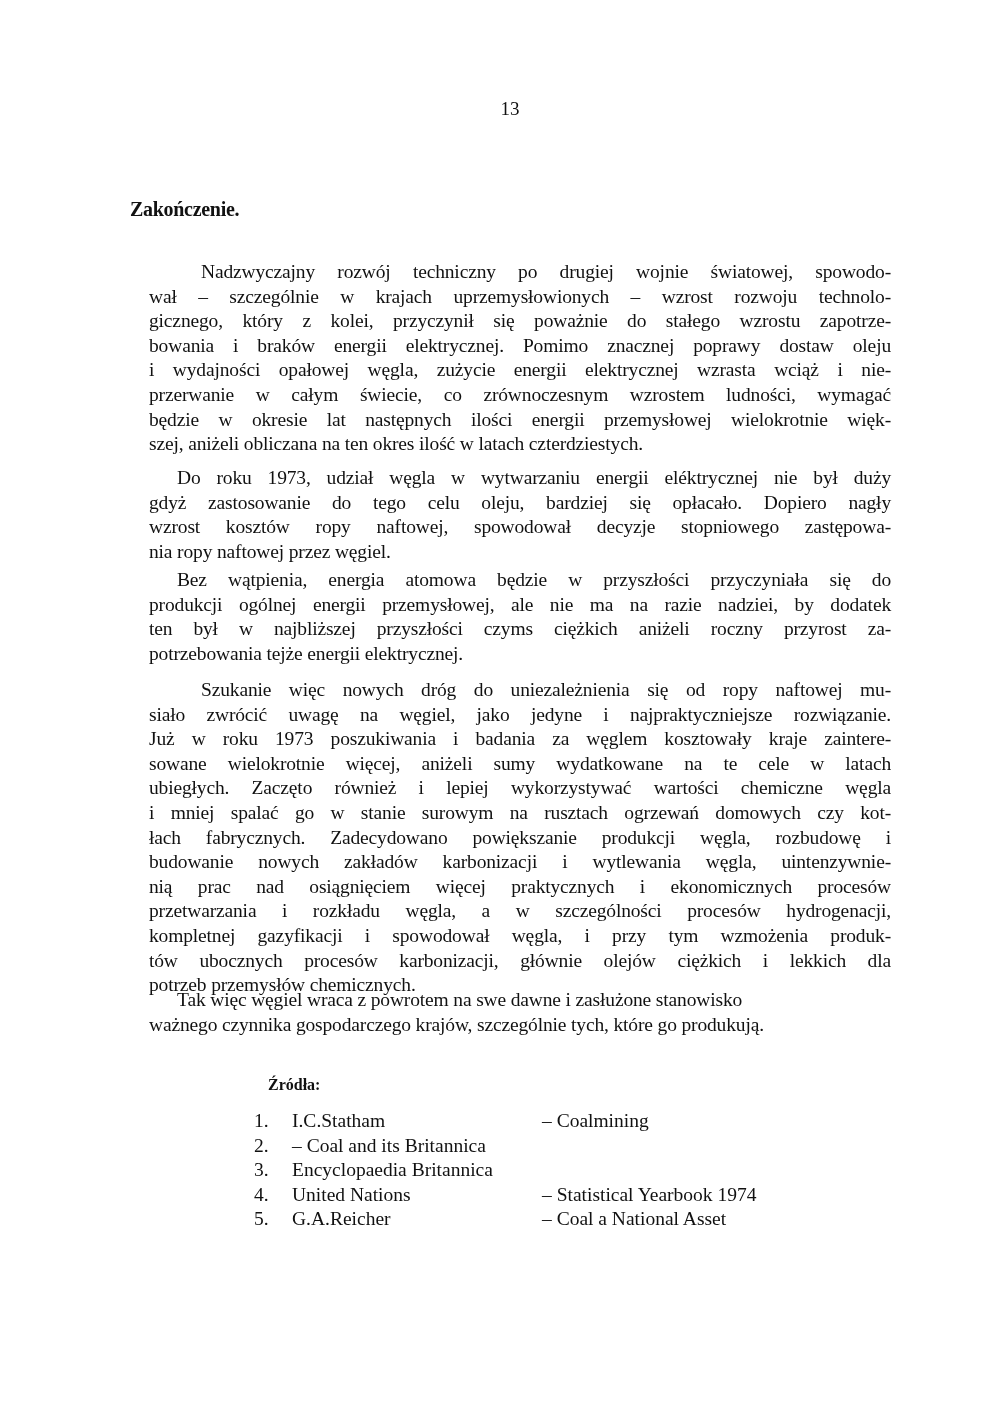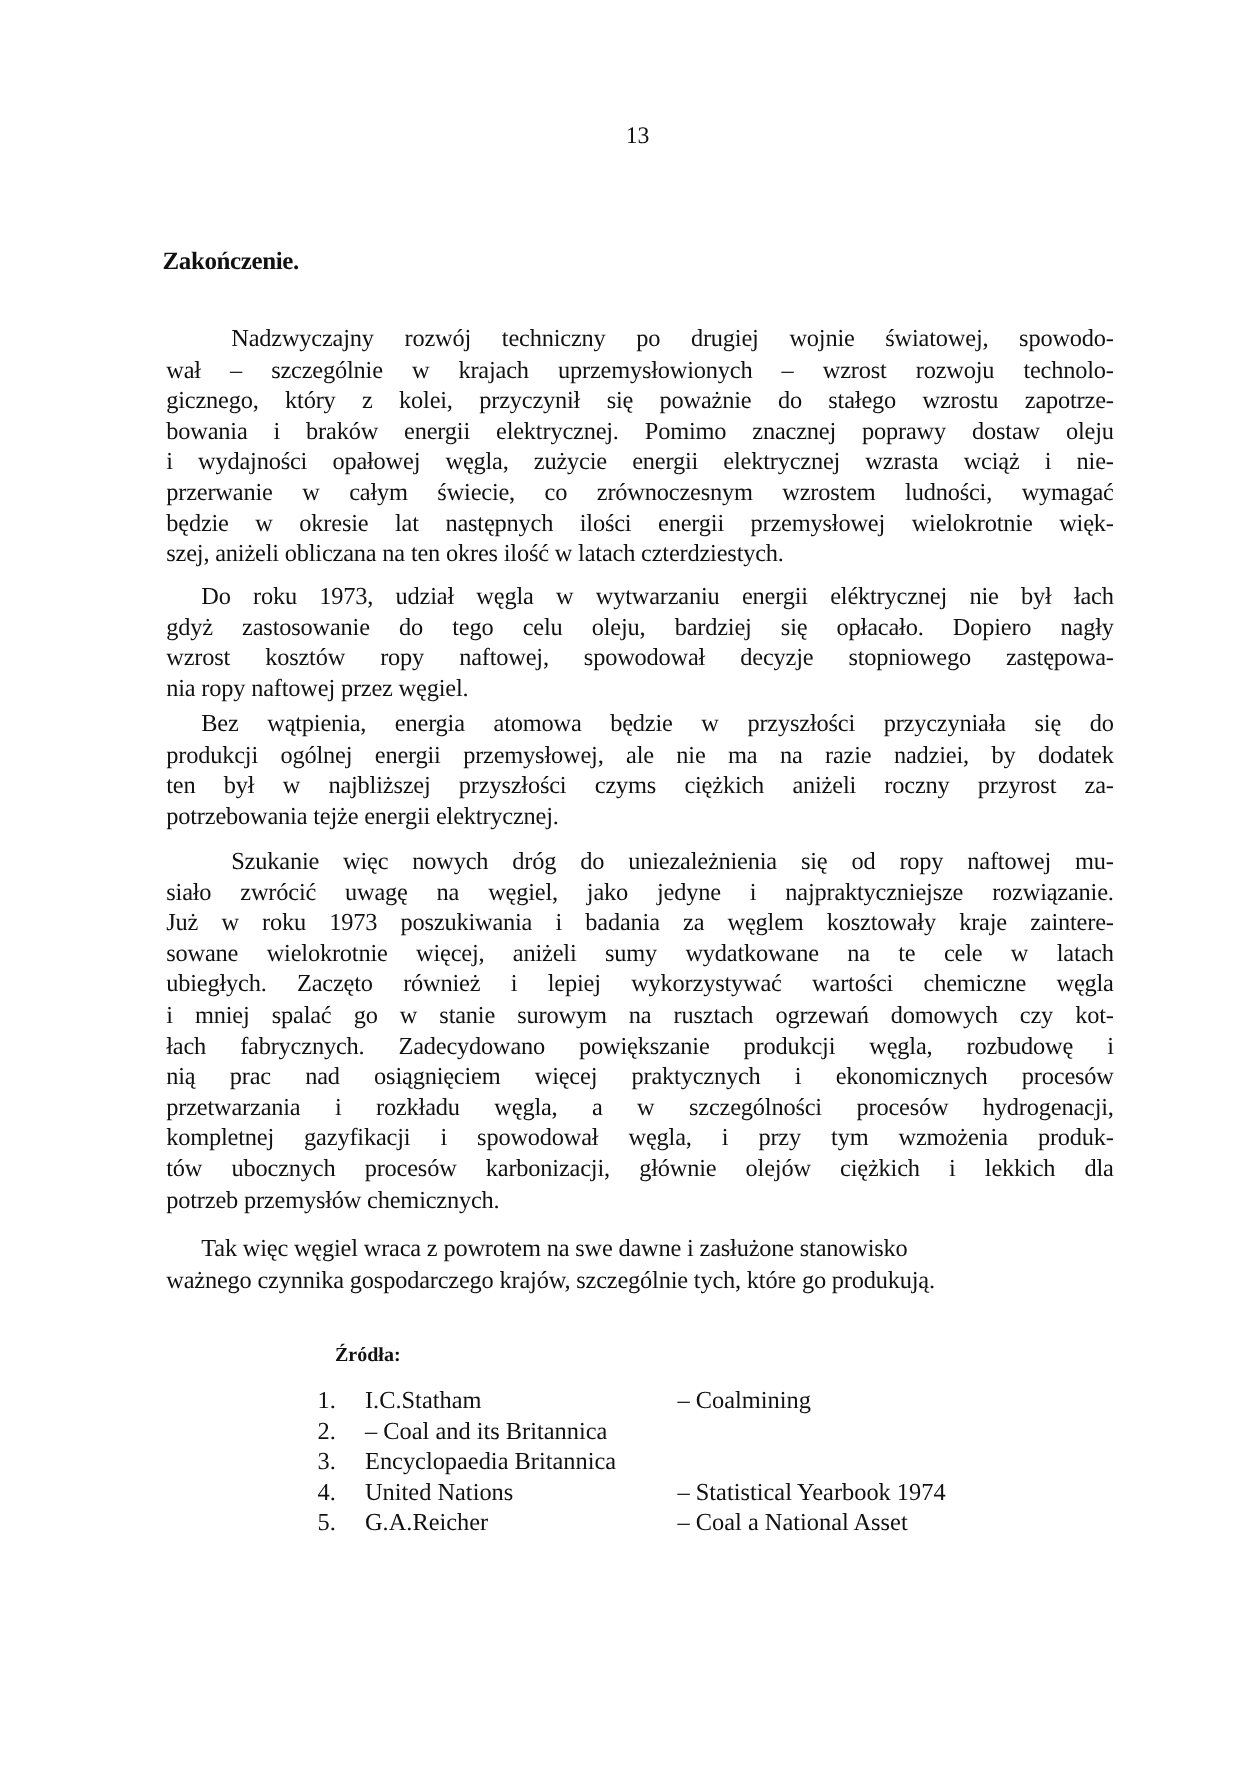--- a/index.html
+++ b/index.html
@@ -38,20 +38,21 @@
       font-size: 19.5px;
       line-height: 24.6px;
       text-align: justify;
       letter-spacing: -0.15px;
     }
     .body-text .line {
       display: block;
       text-align: justify;
       text-align-last: justify;
       white-space: nowrap;
+      margin-left: 16px;
     }
     .body-text .line.last {
       text-align-last: left;
     }
     #para-1 { top: 260px; }
     #para-2 { top: 466px; }
     #para-3 { top: 568px; }
     #para-4 { top: 678px; }
     #para-5 { top: 988px; }
 
@@ -100,41 +101,42 @@
   <span class="line">wał – szczególnie w krajach uprzemysłowionych – wzrost rozwoju technolo-</span>
   <span class="line">gicznego, który z kolei, przyczynił się poważnie do stałego wzrostu zapotrze-</span>
   <span class="line">bowania i braków energii elektrycznej. Pomimo znacznej poprawy dostaw oleju</span>
   <span class="line">i wydajności opałowej węgla, zużycie energii elektrycznej wzrasta wciąż i nie-</span>
   <span class="line">przerwanie w całym świecie, co zrównoczesnym wzrostem ludności, wymagać</span>
   <span class="line">będzie w okresie lat następnych ilości energii przemysłowej wielokrotnie więk-</span>
   <span class="line last">szej, aniżeli obliczana na ten okres ilość w latach czterdziestych.</span>
 </div>
 
 <div class="body-text" id="para-2">
-  <span class="line indent-small">Do roku 1973, udział węgla w wytwarzaniu energii eléktrycznej nie był łach</span>
+  <span class="line indent-small">Do roku 1973, udział węgla w wytwarzaniu energii eléktrycznej nie był duży</span>
   <span class="line">gdyż zastosowanie do tego celu oleju, bardziej się opłacało. Dopiero nagły</span>
   <span class="line">wzrost kosztów ropy naftowej, spowodował decyzje stopniowego zastępowa-</span>
   <span class="line last">nia ropy naftowej przez węgiel.</span>
 </div>
 
 <div class="body-text" id="para-3">
   <span class="line indent-small">Bez wątpienia, energia atomowa będzie w przyszłości przyczyniała się do</span>
   <span class="line">produkcji ogólnej energii przemysłowej, ale nie ma na razie nadziei, by dodatek</span>
   <span class="line">ten był w najbliższej przyszłości czyms ciężkich aniżeli roczny przyrost za-</span>
   <span class="line last">potrzebowania tejże energii elektrycznej.</span>
 </div>
 
 <div class="body-text" id="para-4">
   <span class="line indent-mid">Szukanie więc nowych dróg do uniezależnienia się od ropy naftowej mu-</span>
   <span class="line">siało zwrócić uwagę na węgiel, jako jedyne i najpraktyczniejsze rozwiązanie.</span>
   <span class="line">Już w roku 1973 poszukiwania i badania za węglem kosztowały kraje zaintere-</span>
   <span class="line">sowane wielokrotnie więcej, aniżeli sumy wydatkowane na te cele w latach</span>
   <span class="line">ubiegłych. Zaczęto również i lepiej wykorzystywać wartości chemiczne węgla</span>
   <span class="line">i mniej spalać go w stanie surowym na rusztach ogrzewań domowych czy kot-</span>
   <span class="line">łach fabrycznych. Zadecydowano powiększanie produkcji węgla, rozbudowę i</span>
+  <span class="line">budowanie nowych zakładów karbonizacji i wytlewania węgla, uintenzywnie-</span>
   <span class="line">nią prac nad osiągnięciem więcej praktycznych i ekonomicznych procesów</span>
   <span class="line">przetwarzania i rozkładu węgla, a w szczególności procesów hydrogenacji,</span>
   <span class="line">kompletnej gazyfikacji i spowodował węgla, i przy tym wzmożenia produk-</span>
   <span class="line">tów ubocznych procesów karbonizacji, głównie olejów ciężkich i lekkich dla</span>
   <span class="line last">potrzeb przemysłów chemicznych.</span>
 </div>
 
 <div class="body-text" id="para-5">
   <span class="line indent-small" style="text-align-last:left;">Tak więc węgiel wraca z powrotem na swe dawne i zasłużone stanowisko</span>
   <span class="line last">ważnego czynnika gospodarczego krajów, szczególnie tych, które go produkują.</span>

